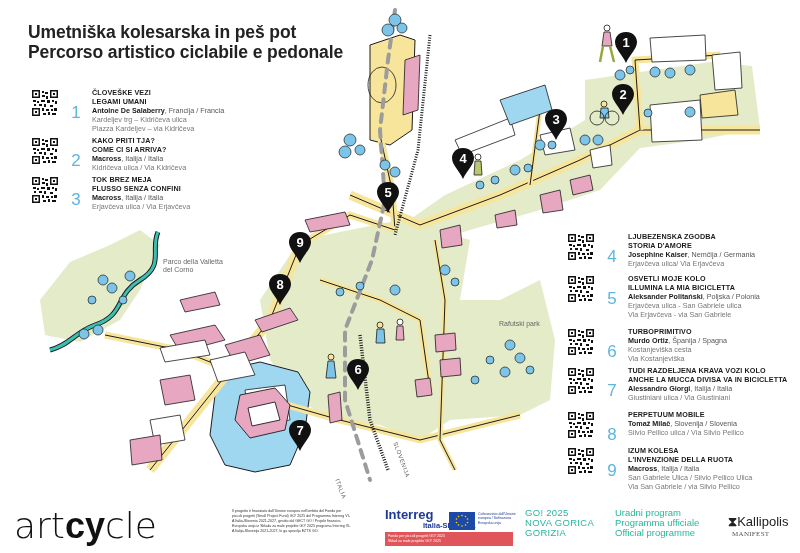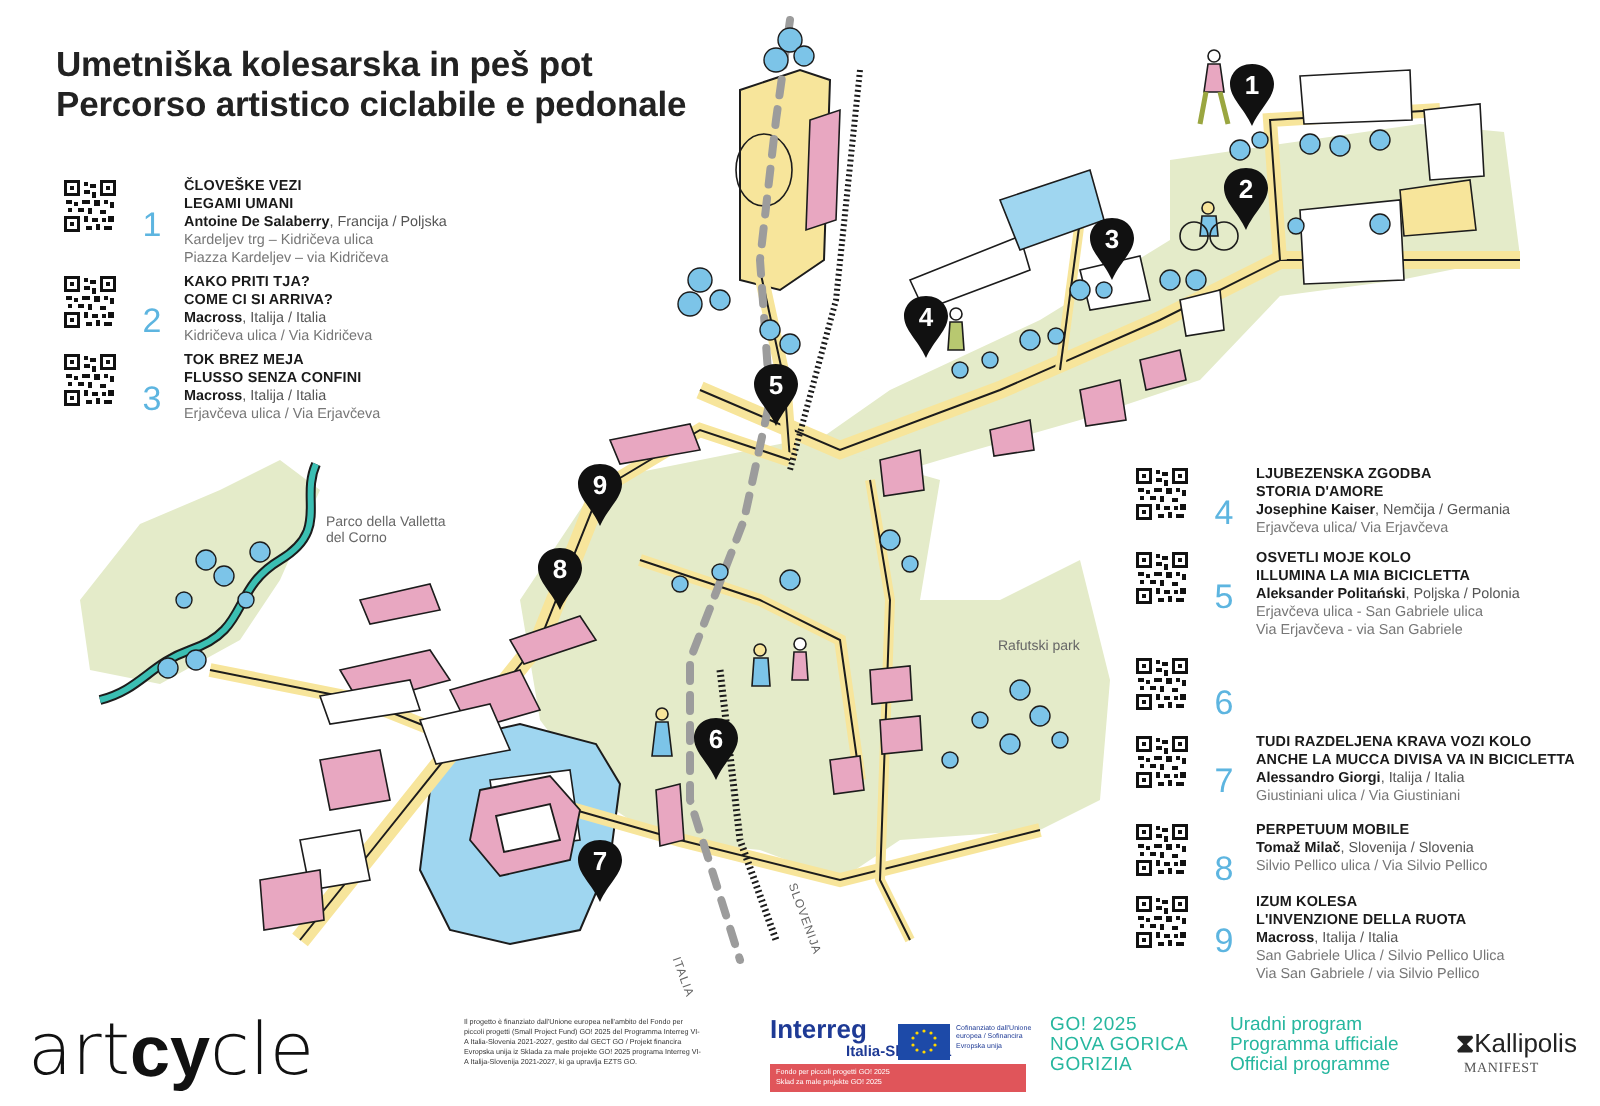--- a/index.html
+++ b/index.html
@@ -276,21 +276,21 @@
 </svg>
 
 <div class="stop" style="left:32px; top:88px;">
   <svg class="qr" viewBox="0 0 26 26">
       <use href="#qrpat"></use>
     </svg>
   <div class="num">1</div>
   <div class="txt">
     <div class="t">ČLOVEŠKE VEZI</div>
     <div class="t">LEGAMI UMANI</div>
-    <div class="a"><b>Antoine De Salaberry</b>, <span>Francija / Poljska</span></div>
+    <div class="a"><b>Antoine De Salaberry</b>, <span>Francija / Francia</span></div>
     <div class="l">Kardeljev trg – Kidričeva ulica</div>
     <div class="l">Piazza Kardeljev – via Kidričeva</div>
   </div>
 </div>
 
 <div class="stop" style="left:32px; top:136px;">
   <svg class="qr" viewBox="0 0 26 26">
       <use href="#qrpat"></use>
     </svg>
   <div class="num">2</div>
@@ -340,20 +340,26 @@
     <div class="l">Erjavčeva ulica - San Gabriele ulica</div>
     <div class="l">Via Erjavčeva - via San Gabriele</div>
   </div>
 </div>
 
 <div class="stop" style="left:568px; top:327px;">
   <svg class="qr" viewBox="0 0 26 26">
       <use href="#qrpat"></use>
     </svg>
   <div class="num">6</div>
+  <div class="txt">
+    <div class="t">TURBOPRIMITIVO</div>
+    <div class="a"><b>Murdo Ortiz</b>, <span>Španija / Spagna</span></div>
+    <div class="l">Kostanjeviška cesta</div>
+    <div class="l">Via Kostanjeviška</div>
+  </div>
 </div>
 
 <div class="stop" style="left:568px; top:366px;">
   <svg class="qr" viewBox="0 0 26 26">
       <use href="#qrpat"></use>
     </svg>
   <div class="num">7</div>
   <div class="txt">
     <div class="t">TUDI RAZDELJENA KRAVA VOZI KOLO</div>
     <div class="t">ANCHE LA MUCCA DIVISA VA IN BICICLETTA</div>

